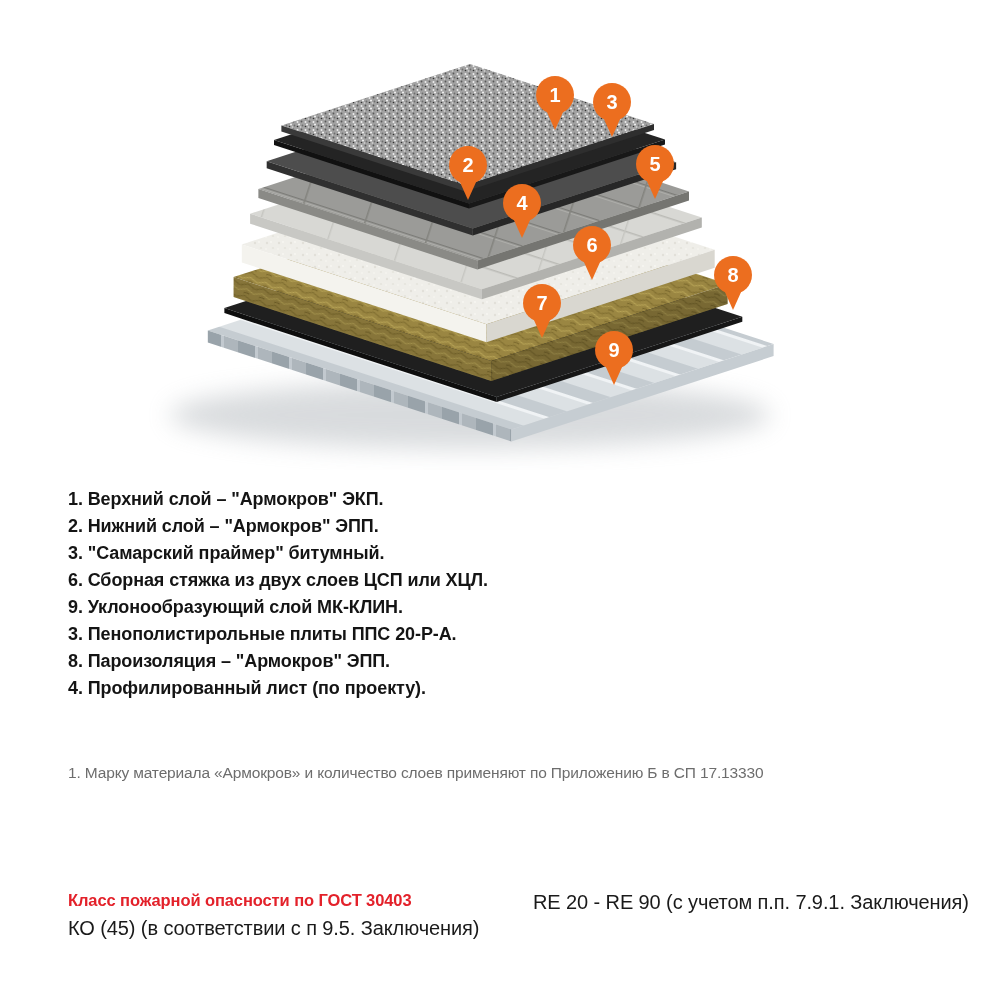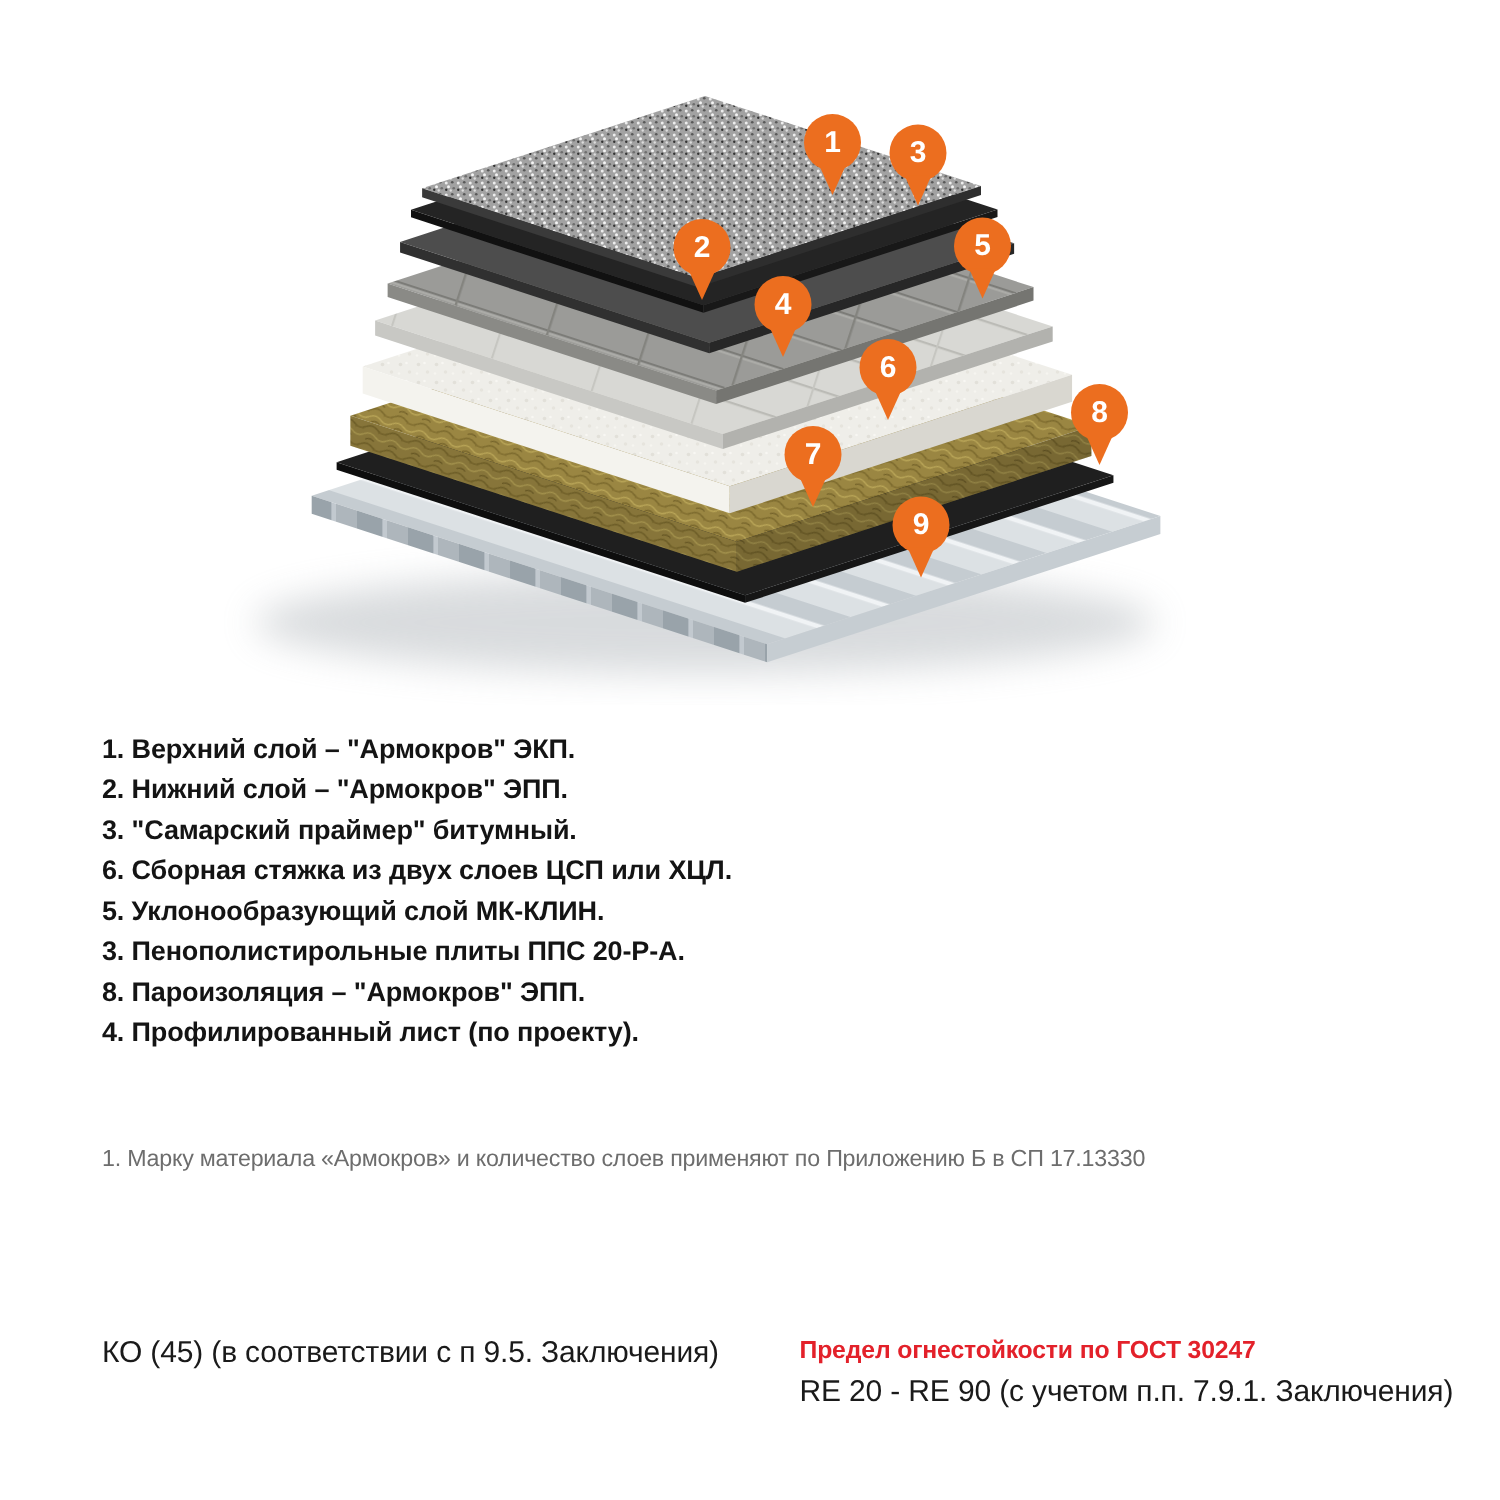--- a/index.html
+++ b/index.html
@@ -221,31 +221,31 @@
         <span>9</span>
       </div>
     <div class="pin-tail" style="border-top-color: rgb(236, 110, 31);"></div>
   </div>
 
   <div class="legend" style="color: rgb(20, 20, 20);">
     <div class="legend-item">1. Верхний слой – "Армокров" ЭКП.</div>
     <div class="legend-item">2. Нижний слой – "Армокров" ЭПП.</div>
     <div class="legend-item">3. "Самарский праймер" битумный.</div>
     <div class="legend-item">6. Сборная стяжка из двух слоев ЦСП или ХЦЛ.</div>
-    <div class="legend-item">5. Уклонообразующий слой МК-КЛИН.</div>
+    <div class="legend-item">9. Уклонообразующий слой МК-КЛИН.</div>
     <div class="legend-item">3. Пенополистирольные плиты ППС 20-Р-А.</div>
     <div class="legend-item">8. Пароизоляция – "Армокров" ЭПП.</div>
     <div class="legend-item">4. Профилированный лист (по проекту).</div>
   </div>
 
   <div class="notes" style="color: rgb(109, 109, 109);">
     <div class="note-item">1. Марку материала «Армокров» и количество слоев применяют по Приложению Б в СП 17.13330</div>
   </div>
 
   <div class="spec spec-left">
+    <p class="spec-title" style="color: rgb(227, 33, 42);">Класс пожарной опасности по ГОСТ 30403</p>
     <p class="spec-value">КО (45) (в соответствии с п 9.5. Заключения)</p>
   </div>
   <div class="spec spec-right">
-    <p class="spec-title" style="color: rgb(227, 33, 42);">Предел огнестойкости по ГОСТ 30247</p>
     <p class="spec-value">RE 20 - RE 90 (с учетом п.п. 7.9.1. Заключения)</p>
   </div>
 
 </div>
 
 </body></html>

